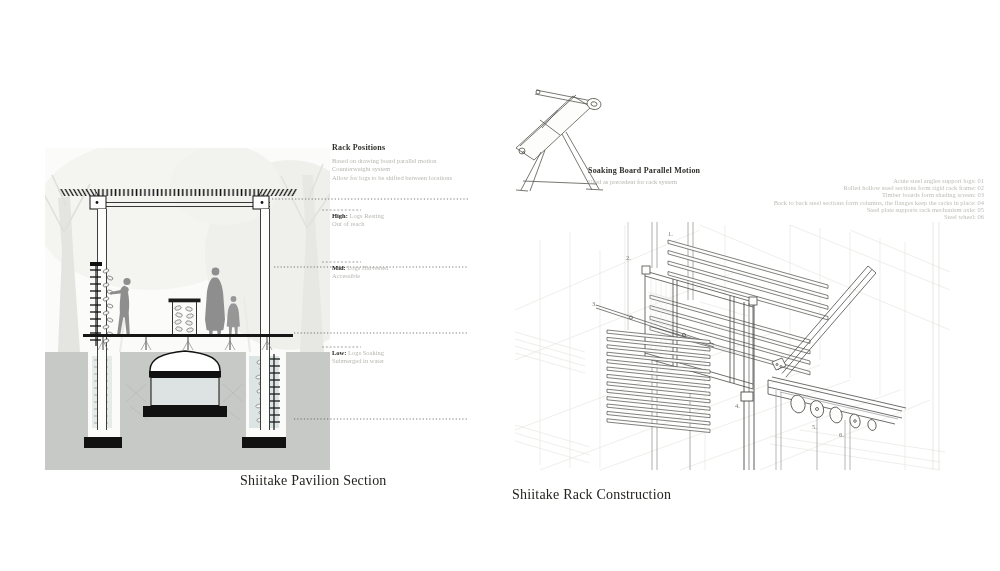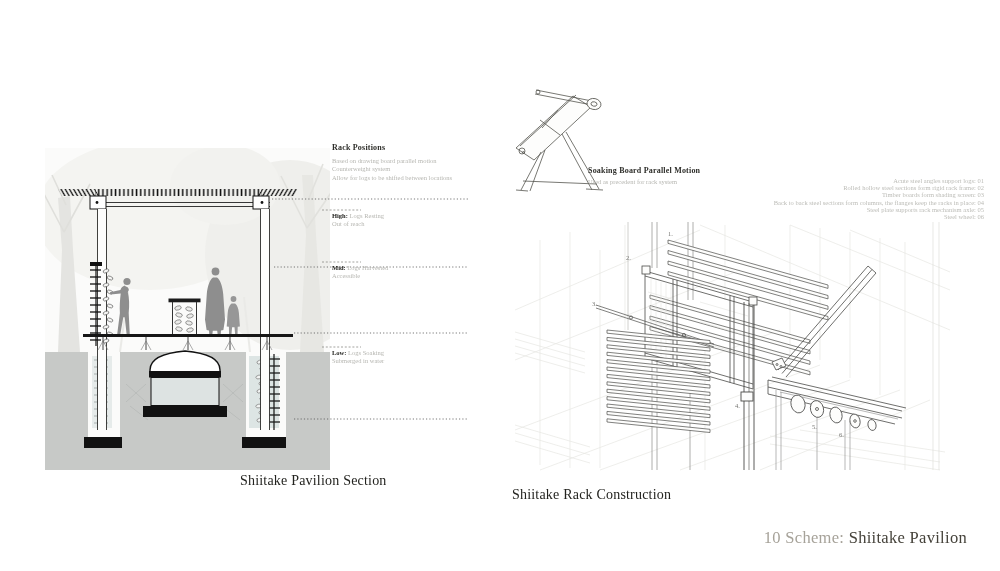--- a/index.html
+++ b/index.html
@@ -399,17 +399,14 @@
       <text x="626" y="260">2.</text>
       <text x="592" y="306">3.</text>
       <text x="735" y="408">4.</text>
       <text x="812" y="429">5.</text>
       <text x="839" y="437">6.</text>
     </g>
   </svg>
 
   <div class="abs caption" style="left:512px;top:487px;">Shiitake Rack Construction</div>
 
-  <div class="abs title" style="right:33px;top:528px;">
-    <span class="pre">10 Scheme: </span><span class="main">Shiitake Pavilion</span>
-  </div>
 
 </div>
 
 </body></html>

